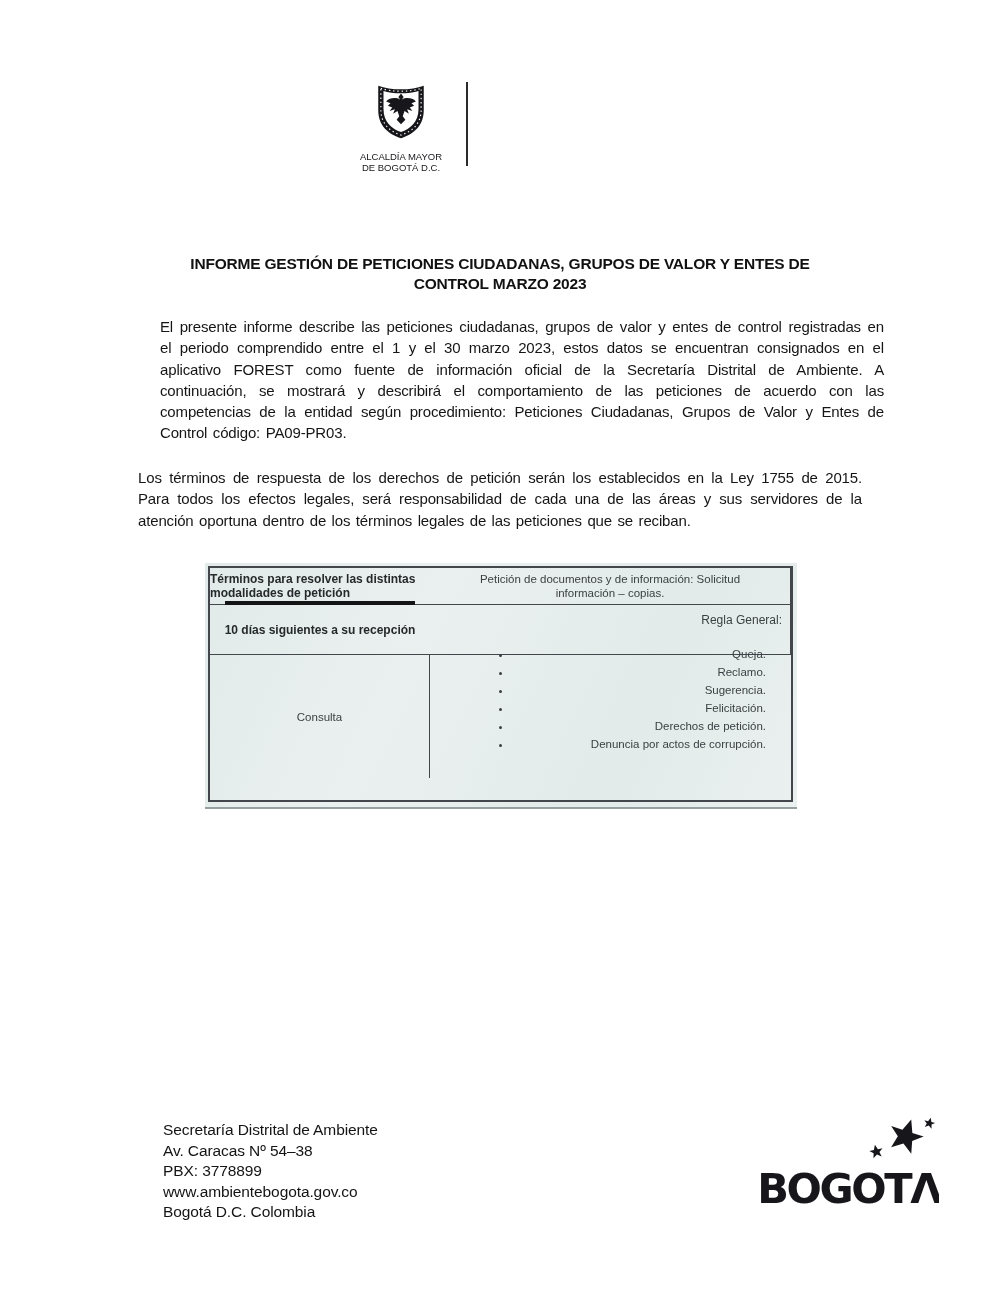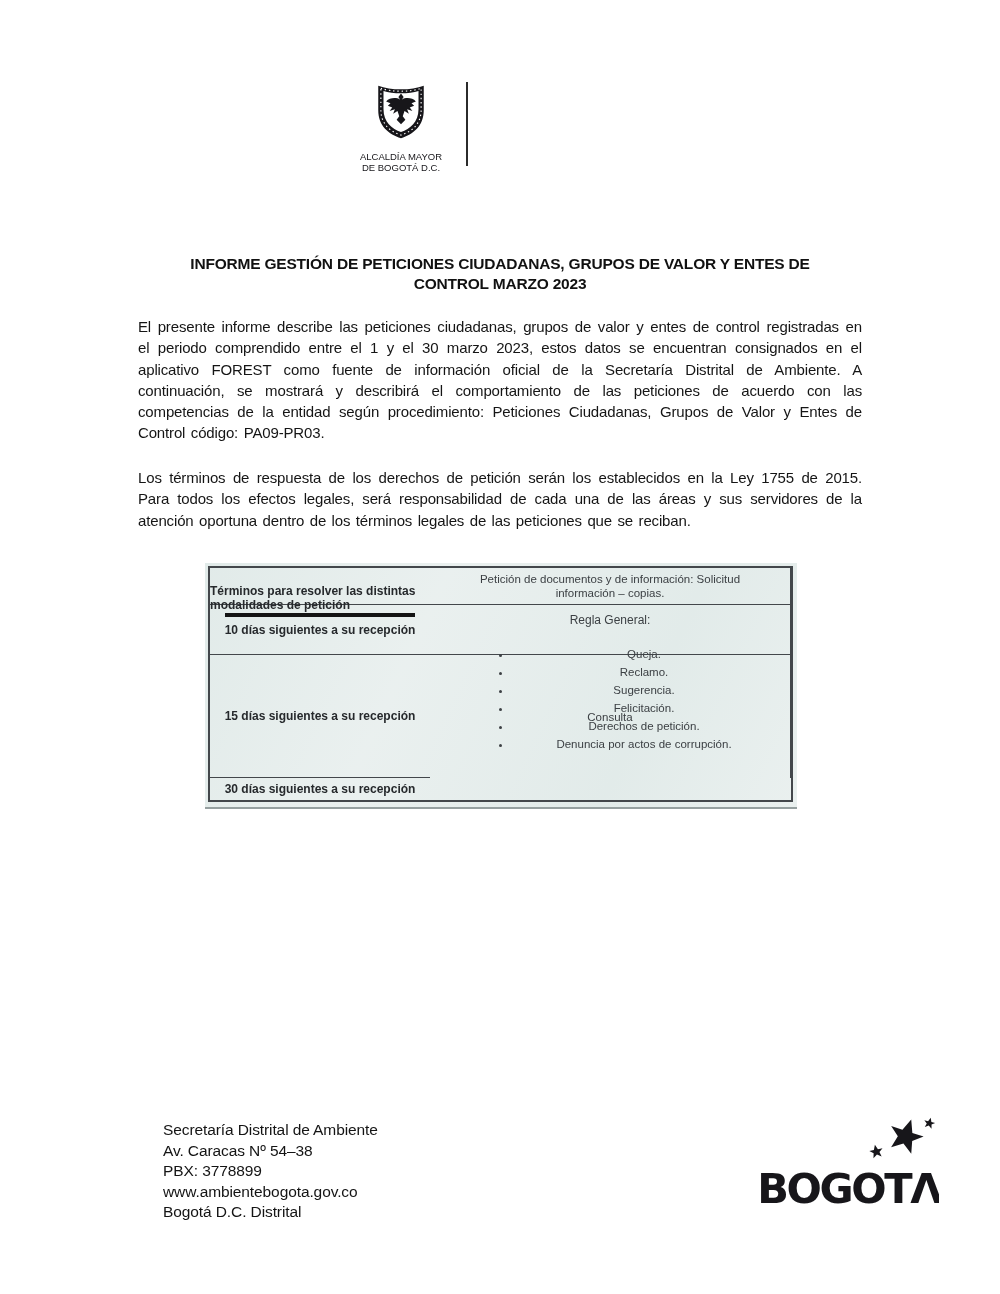--- a/index.html
+++ b/index.html
@@ -22,40 +22,40 @@
   .secretaria-line1 { font-size:17px; font-weight:bold; letter-spacing:-0.3px; line-height:18px; }
   .secretaria-line2 { font-size:28px; font-weight:bold; letter-spacing:-0.5px; line-height:28px; }
 
   
   .doc-title { position:absolute; left:138px; top:254px; width:724px; text-align:center;
     font-weight:bold; font-size:15.5px; line-height:19.5px; color:#111; letter-spacing:-0.2px; }
 
   
   .para { position:absolute; left:138px; width:724px; text-align:justify;
     font-size:15px; line-height:21.3px; color:#151515; letter-spacing:-0.15px; word-spacing:1.5px; }
-  .para-1 { top:316px; }
+  .para-1 { top:316px;margin-left:22px; }
   .para-2 { top:467px; }
 
   
   .table-scan { position:absolute; left:205px; top:563px; width:592px; height:246px;
     background:linear-gradient(115deg, rgba(205,222,219,0.30), rgba(233,241,239,0.10) 35%, rgba(205,222,219,0.28) 72%, rgba(233,241,239,0.15)), #eaf0ef;
     border-bottom:2px solid #96a0a0; }
   .tbl { position:absolute; left:3px; top:3px; width:585px; height:236px;
     display:grid; grid-template-columns:220px 1fr; grid-template-rows:37px 50px 123px 1fr;
     border:2px solid #43474b; color:#3c4044; }
   .cell { border-right:1.5px solid #43474b; border-bottom:1.5px solid #43474b; font-size:11.5px; line-height:14px; }
   .cell.last-col { border-right:none; }
   .cell.last-row { border-bottom:none;text-align:center; }
   .cell-center { display:flex; align-items:center; justify-content:center; text-align:center; }
   .th { font-weight:bold; color:#26292c; font-size:12px; }
-  .th-terms { display:flex; flex-direction:column; align-items:center; justify-content:flex-start; padding-top:16px; }
+  .th-terms { display:flex; flex-direction:column; align-items:center; justify-content:flex-start; padding-top:4px; }
   .empty-box { width:190px; height:15px; background:#fdfdfd; border:2px solid #141414; margin-top:1px; }
   .modalidad-cell { padding:7px 28px; }
   .termino-cell { font-weight:bold; color:#26292c; font-size:12px; }
-  .regla-cell { padding:8px 8px 0 8px; text-align:center; }
+  .regla-cell { padding:8px 8px 0 8px; text-align:right; }
   .regla-label { font-size:12px; }
   .regla-list { margin:20px 16px 0 0; padding-left:74px; list-style:disc outside; }
   .regla-list li { margin-bottom:2.5px; line-height:15.5px; padding-left:10px; }
 
   
   .footer-address { position:absolute; left:163px; top:1120px; font-size:15.5px; line-height:20.5px; color:#141414; letter-spacing:-0.1px; }
   .bogota-logo { position:absolute; left:757px; top:1112px; }
 </style>
 </head>
 <body>
@@ -98,33 +98,31 @@
       <div class="regla-label">Regla General:</div>
       <ul class="regla-list">
         <li>Queja.</li>
         <li>Reclamo.</li>
         <li>Sugerencia.</li>
         <li>Felicitación.</li>
         <li>Derechos de petición.</li>
         <li>Denuncia por actos de corrupción.</li>
       </ul>
     </div>
-    <div class="cell cell-center termino-cell last-col">15 días siguientes a su recepción</div>
 
     <div class="cell cell-center last-row">Consulta</div>
-    <div class="cell cell-center termino-cell last-col last-row">30 días siguientes a su recepción</div>
   </div>
 </div>
 
 <div class="footer-address">
   <div>Secretaría Distrital de Ambiente</div>
   <div>Av. Caracas Nº 54–38</div>
   <div>PBX: 3778899</div>
   <div>www.ambientebogota.gov.co</div>
-  <div>Bogotá D.C. Distrital</div>
+  <div>Bogotá D.C. Colombia</div>
 </div>
 
 <div class="bogota-logo">
   <svg width="182" height="104" viewBox="0 0 192 110">
     <text x="0" y="96" font-family="DejaVu Sans, Liberation Sans, sans-serif" font-size="44" font-weight="bold" letter-spacing="-2.5" fill="#17161a">BOGOTΛ</text>
     <g fill="#17161a">
       <path transform="translate(157,26) rotate(18) scale(1.9)" d="M0,-10 L2.9,-3.1 L9.5,-3.1 L4.2,1.2 L5.9,8.1 L0,4 L-5.9,8.1 L-4.2,1.2 L-9.5,-3.1 L-2.9,-3.1 Z"></path>
       <path transform="translate(126,42) rotate(-12) scale(0.75)" d="M0,-10 L2.9,-3.1 L9.5,-3.1 L4.2,1.2 L5.9,8.1 L0,4 L-5.9,8.1 L-4.2,1.2 L-9.5,-3.1 L-2.9,-3.1 Z"></path>
       <path transform="translate(182,12) rotate(14) scale(0.62)" d="M0,-10 L2.9,-3.1 L9.5,-3.1 L4.2,1.2 L5.9,8.1 L0,4 L-5.9,8.1 L-4.2,1.2 L-9.5,-3.1 L-2.9,-3.1 Z"></path>
     </g>

